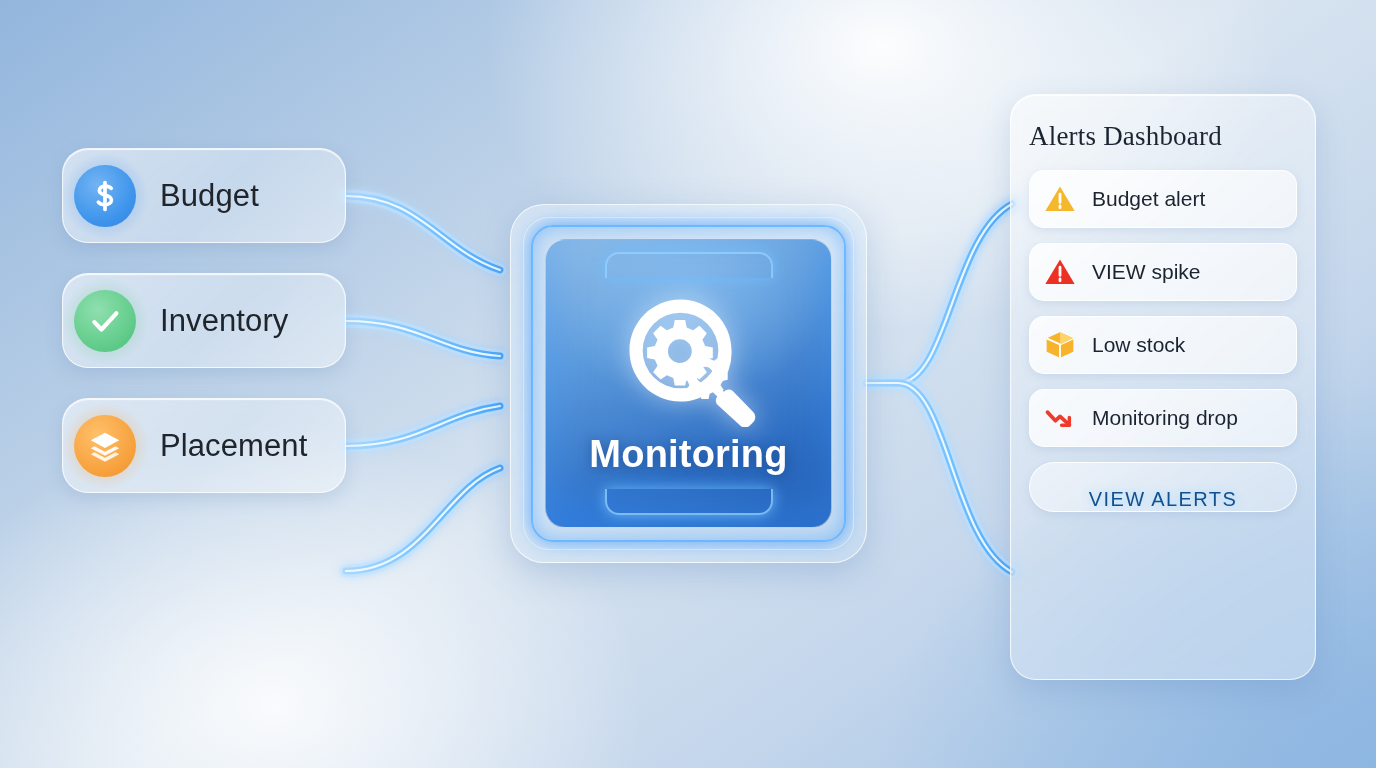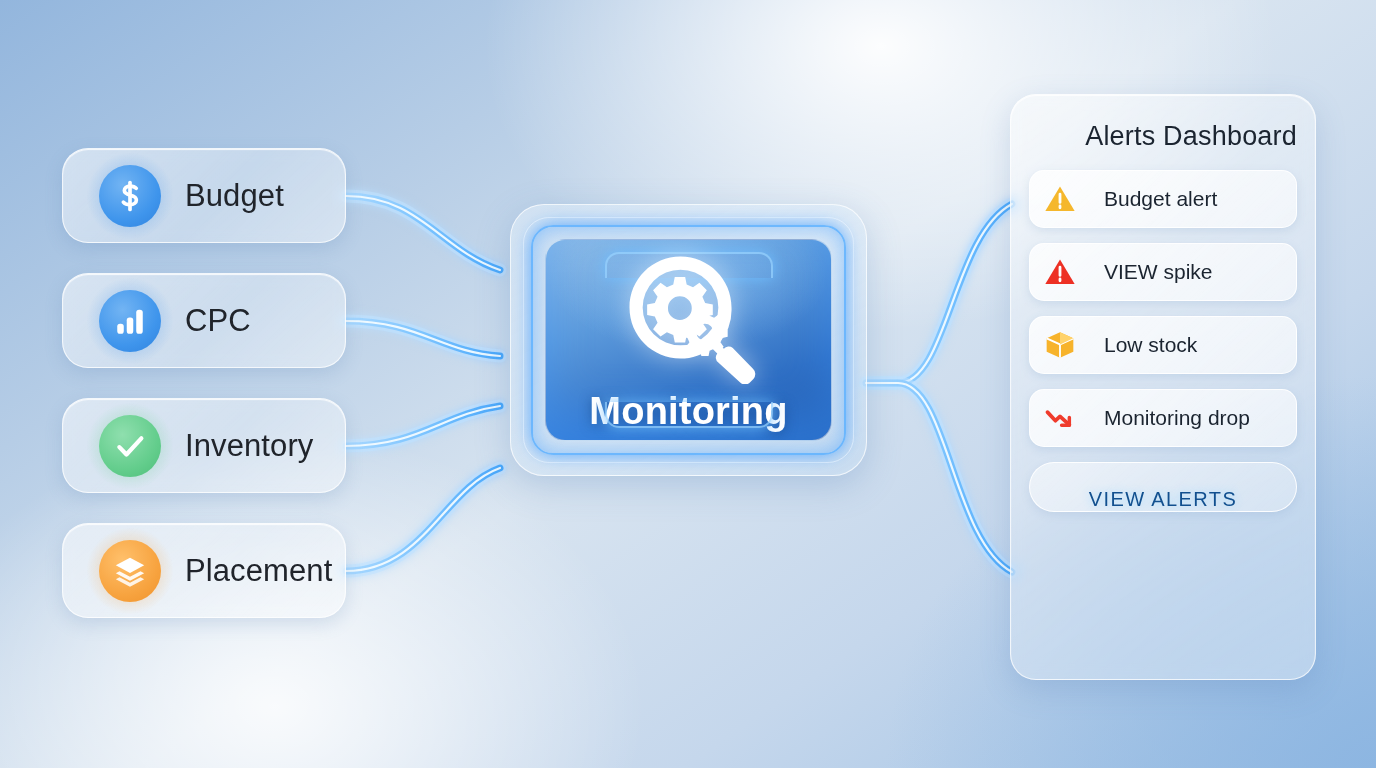--- a/index.html
+++ b/index.html
@@ -31,21 +31,21 @@
     left: 62px; top: 148px;
     width: 284px;
   }
   .source-card {
     position: relative;
     height: 95px;
     margin-bottom: 30px;
     border-radius: 26px;
     display: flex;
     align-items: center;
-    padding-left: 36px;
+    padding-left: 11px;
     background: linear-gradient(135deg, rgba(255,255,255,0.52) 0%, rgba(255,255,255,0.30) 55%, rgba(255,255,255,0.42) 100%);
     border: 1px solid rgba(255,255,255,0.75);
     box-shadow:
       0 6px 18px rgba(90,130,180,0.20),
       inset 0 1px 1px rgba(255,255,255,0.85);
     backdrop-filter: blur(6px);
   }
   .src-icon {
     position: relative;
     width: 62px; height: 62px;
@@ -72,21 +72,21 @@
     font-size: 31px;
     color: #20242b;
     letter-spacing: 0.1px;
     white-space: nowrap;
   }
 
   
   .chip {
     position: absolute;
     left: 510px; top: 204px;
-    width: 357px; height: 272px;
+    width: 357px; height: 359px;
     border-radius: 34px;
     background: linear-gradient(150deg, rgba(226,238,250,0.55) 0%, rgba(196,220,243,0.40) 100%);
     border: 1px solid rgba(255,255,255,0.72);
     box-shadow: 0 10px 34px rgba(70,120,180,0.26);
   }
   .chip-frame {
     position: absolute; inset: 12px;
     border-radius: 26px;
     border: 1px solid rgba(255,255,255,0.62);
   }
@@ -140,37 +140,37 @@
     border-radius: 26px;
     background: linear-gradient(150deg, rgba(255,255,255,0.46) 0%, rgba(255,255,255,0.26) 60%, rgba(255,255,255,0.36) 100%);
     border: 1px solid rgba(255,255,255,0.72);
     box-shadow:
       0 10px 30px rgba(80,125,180,0.22),
       inset 0 1px 1px rgba(255,255,255,0.85);
     backdrop-filter: blur(7px);
     padding: 20px 18px;
   }
   .dash-title {
-    text-align: right;
+    text-align: left;
     font-size: 27px;
     color: #1b2430;
     margin: 6px 0 18px;
     letter-spacing: 0.2px;
+    font-family: Liberation Serif, serif;
   }
   .alert-row {
     height: 58px;
     margin-bottom: 15px;
     border-radius: 15px;
     display: flex;
     align-items: center;
     padding-left: 14px;
     background: linear-gradient(135deg, rgba(255,255,255,0.80) 0%, rgba(255,255,255,0.58) 100%);
     border: 1px solid rgba(255,255,255,0.88);
     box-shadow: 0 3px 10px rgba(90,130,180,0.16);
-    gap: 12px;
   }
   .alert-icon {
     width: 32px; height: 32px;
     flex: 0 0 32px;
     display: flex; align-items: center; justify-content: center;
   }
   .alert-icon svg { width: 32px; height: 32px; display: block; }
   .alert-label {
     margin-left: 16px;
     font-size: 21px;
@@ -246,30 +246,20 @@
   <div class="source-card">
     <span class="src-icon blue">
       <svg viewBox="0 0 24 24" fill="none" stroke="currentColor" stroke-width="2.6" stroke-linecap="round">
         <path d="M12 2.5v19"></path>
         <path d="M16.4 6.6C15.5 5.5 13.9 5 12 5 9.6 5 8 6.3 8 8.2c0 4.4 8.5 2.1 8.5 6.6 0 2-1.8 3.3-4.5 3.3-2 0-3.7-.6-4.7-1.8"></path>
       </svg>
     </span>
     <span class="src-label">Budget</span>
   </div>
 
-  <div class="source-card">
-    <span class="src-icon blue">
-      <svg viewBox="0 0 24 24" fill="currentColor">
-        <rect x="3" y="14" width="4.6" height="7" rx="2"></rect>
-        <rect x="9.7" y="9.5" width="4.6" height="11.5" rx="2"></rect>
-        <rect x="16.4" y="4" width="4.6" height="17" rx="2"></rect>
-      </svg>
-    </span>
-    <span class="src-label">CPC</span>
-  </div>
 
   <div class="source-card">
     <span class="src-icon green">
       <svg viewBox="0 0 24 24" fill="none" stroke="currentColor" stroke-width="3" stroke-linecap="round" stroke-linejoin="round">
         <path d="M4.5 12.8l5 5.2L20 6.6"></path>
       </svg>
     </span>
     <span class="src-label">Inventory</span>
   </div>
 

